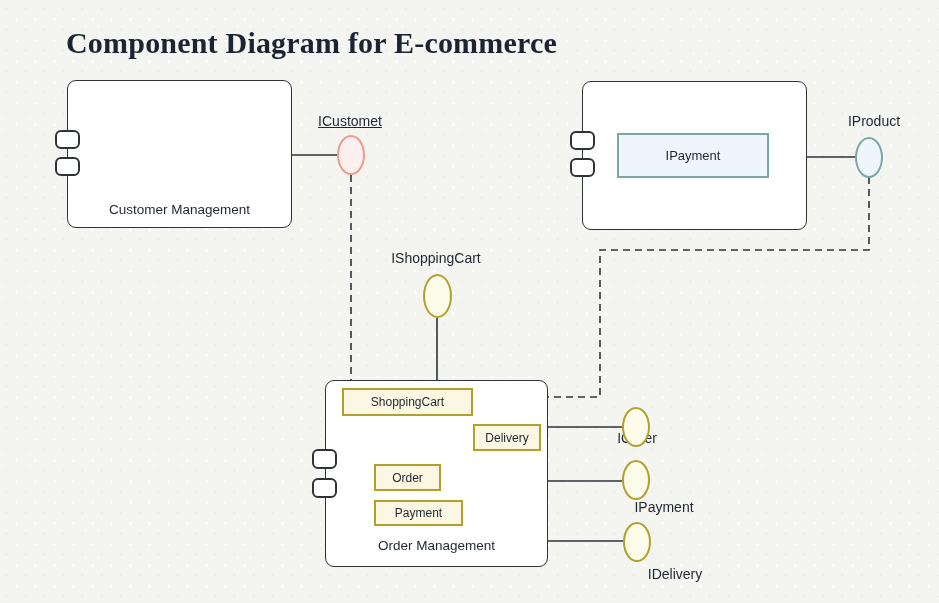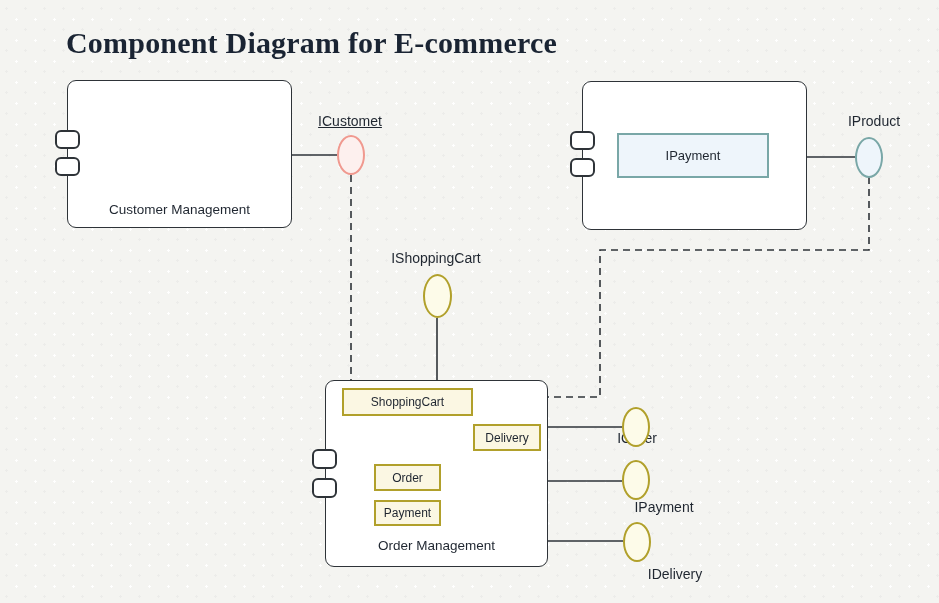--- a/index.html
+++ b/index.html
@@ -135,21 +135,21 @@
 
   <div class="class-box yellow small-text" style="left:342px; top:388px; width:131px; height:28px;">
     <span>ShoppingCart</span>
   </div>
   <div class="class-box yellow small-text" style="left:374px; top:440px; width:67px; height:27px;margin-top:24px;">
     <span>Order</span>
   </div>
   <div class="class-box yellow small-text" style="left:473px; top:424px; width:68px; height:27px;">
     <span>Delivery</span>
   </div>
-  <div class="class-box yellow small-text" style="left:374px; top:500px; width:67px; height:26px;">
+  <div class="class-box yellow small-text" style="left:374px; top:500px; width:89px; height:26px;">
     <span>Payment</span>
   </div>
   <div class="comp-label" style="left:325px; top:538px; width:223px;">Order Management</div>
 
   <div class="iface-label" style="left:587px; top:385px; width:100px;margin-top:45px;">IOrder</div>
   <div class="iface-ellipse yellow" style="left:622px; top:407px; width:28px; height:40px;"></div>
 
   <div class="iface-ellipse yellow" style="left:622px; top:460px; width:28px; height:40px;"></div>
   <div class="iface-label" style="left:614px; top:499px; width:100px;">IPayment</div>
 

